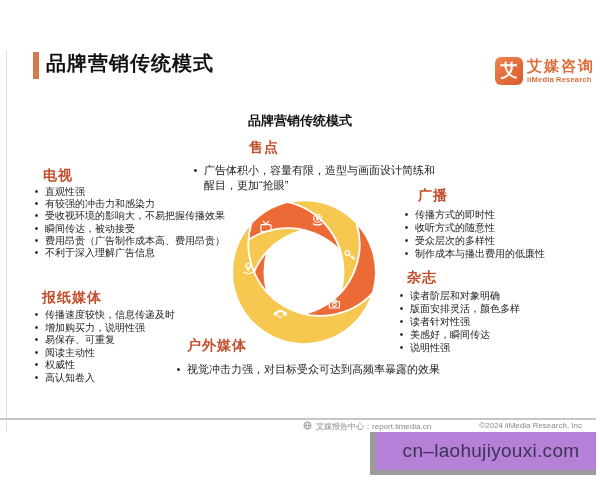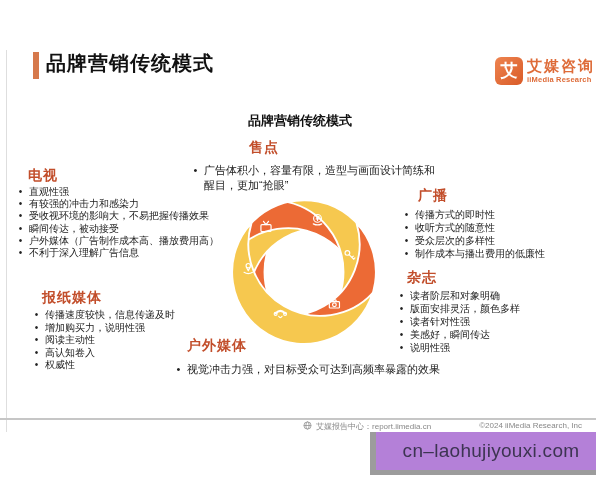--- a/index.html
+++ b/index.html
@@ -96,27 +96,27 @@
       </g>
       <g transform="translate(-28,50)">
         <path d="M -5.5 -1.2 Q 0 -6.6 5.5 -1.2" stroke-width="2.6"></path>
         <circle cx="-5.6" cy="-0.4" r="1.7"></circle>
           <circle cx="5.6" cy="-0.4" r="1.7"></circle>
         <path d="M -2 2.4 Q 0 5.6 2 2.4"></path>
       </g>
     </g>
   </svg>
 
-  <div class="sec-heading" style="left:28px;top:167px">电视</div>
-  <div class="items" id="items-tv" style="left:12px;top:186px;width:238px">
+  <div class="sec-heading" style="left:43px;top:167px">电视</div>
+  <div class="items" id="items-tv" style="left:28px;top:186px;width:238px">
     <div class="item">直观性强</div>
     <div class="item">有较强的冲击力和感染力</div>
     <div class="item">受收视环境的影响大，不易把握传播效果</div>
     <div class="item">瞬间传达，被动接受</div>
-    <div class="item">户外媒体（广告制作成本高、播放费用高）</div>
+    <div class="item">费用昂贵（广告制作成本高、费用昂贵）</div>
     <div class="item">不利于深入理解广告信息</div>
   </div>
 
   <div class="sec-heading" style="left:249px;top:139px">售点</div>
   <div class="items" id="items-pos" style="left:187px;top:163px;width:252px">
     <div class="item">广告体积小，容量有限，造型与画面设计简练和醒目，更加“抢眼”</div>
   </div>
 
   <div class="sec-heading" style="left:418px;top:187px">广播</div>
   <div class="items" id="items-radio" style="left:398px;top:208px;width:192px">
@@ -132,23 +132,24 @@
     <div class="item">版面安排灵活，颜色多样</div>
     <div class="item">读者针对性强</div>
     <div class="item">美感好，瞬间传达</div>
     <div class="item">说明性强</div>
   </div>
 
   <div class="sec-heading" style="left:42px;top:289px">报纸媒体</div>
   <div class="items" id="items-newspaper" style="left:28px;top:309px;width:222px">
     <div class="item">传播速度较快，信息传递及时</div>
     <div class="item">增加购买力，说明性强</div>
+    <div class="item">易保存、可重复</div>
     <div class="item">阅读主动性</div>
+    <div class="item">权威性</div>
     <div class="item">高认知卷入</div>
-    <div class="item">权威性</div>
   </div>
 
   <div class="sec-heading" style="left:187px;top:337px">户外媒体</div>
   <div class="items" id="items-outdoor" style="left:170px;top:362px;width:302px">
     <div class="item">视觉冲击力强，对目标受众可达到高频率暴露的效果</div>
   </div>
 
   <div class="abs" id="footer-divider"></div>
   <div class="abs" id="footer">
     <svg id="footer-globe" width="9" height="9" viewBox="0 0 10 10">

